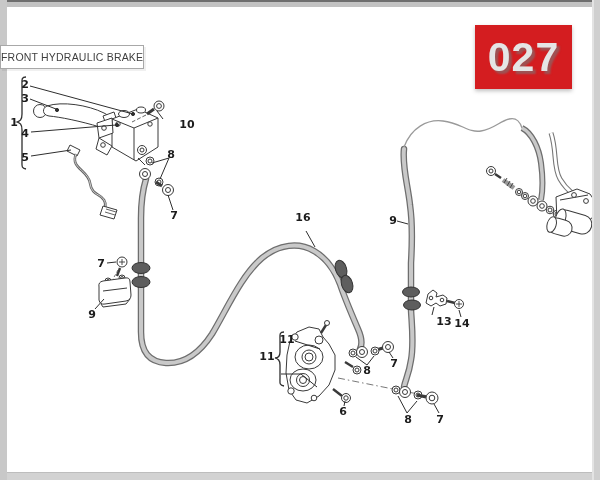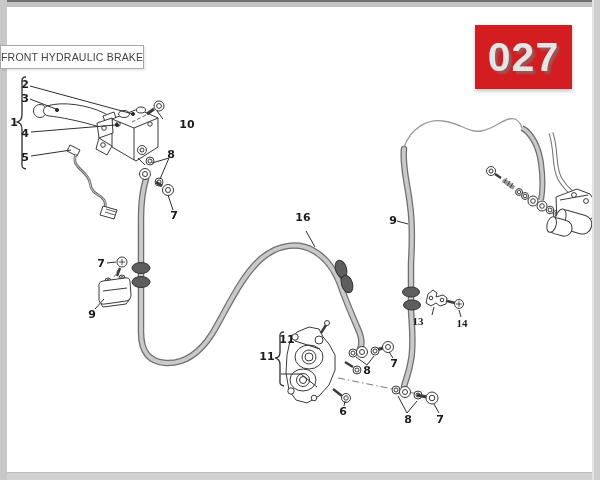--- a/index.html
+++ b/index.html
@@ -249,22 +249,22 @@
       <div class="callout" style="left: 25px; top: 98px;">3</div>
       <div class="callout" style="left: 25px; top: 133px;">4</div>
       <div class="callout" style="left: 25px; top: 157px;">5</div>
       <div class="callout" style="left: 167px; top: 124px; margin-left: 20px;">10</div>
       <div class="callout" style="left: 171px; top: 154px;">8</div>
       <div class="callout" style="left: 174px; top: 215px;">7</div>
       <div class="callout" style="left: 101px; top: 263px;">7</div>
       <div class="callout" style="left: 92px; top: 314px;">9</div>
       <div class="callout" style="left: 303px; top: 217px;">16</div>
       <div class="callout" style="left: 393px; top: 220px;">9</div>
-      <div class="callout" style="left: 418px; top: 321px; font-family: Liberation Serif, serif;">13</div>
-      <div class="callout" style="left: 462px; top: 323px; font-family: Liberation Serif, serif;">14</div>
+      <div class="callout" style="left: 444px; top: 321px;">13</div>
+      <div class="callout" style="left: 462px; top: 323px;">14</div>
       <div class="callout" style="left: 287px; top: 339px;">11</div>
       <div class="callout" style="left: 267px; top: 356px;">11</div>
       <div class="callout" style="left: 343px; top: 411px;">6</div>
       <div class="callout" style="left: 367px; top: 370px;">8</div>
       <div class="callout" style="left: 394px; top: 363px;">7</div>
       <div class="callout" style="left: 408px; top: 419px;">8</div>
       <div class="callout" style="left: 440px; top: 419px;">7</div>
     </div>
 
   <div class="frame-edge f-top"></div>

